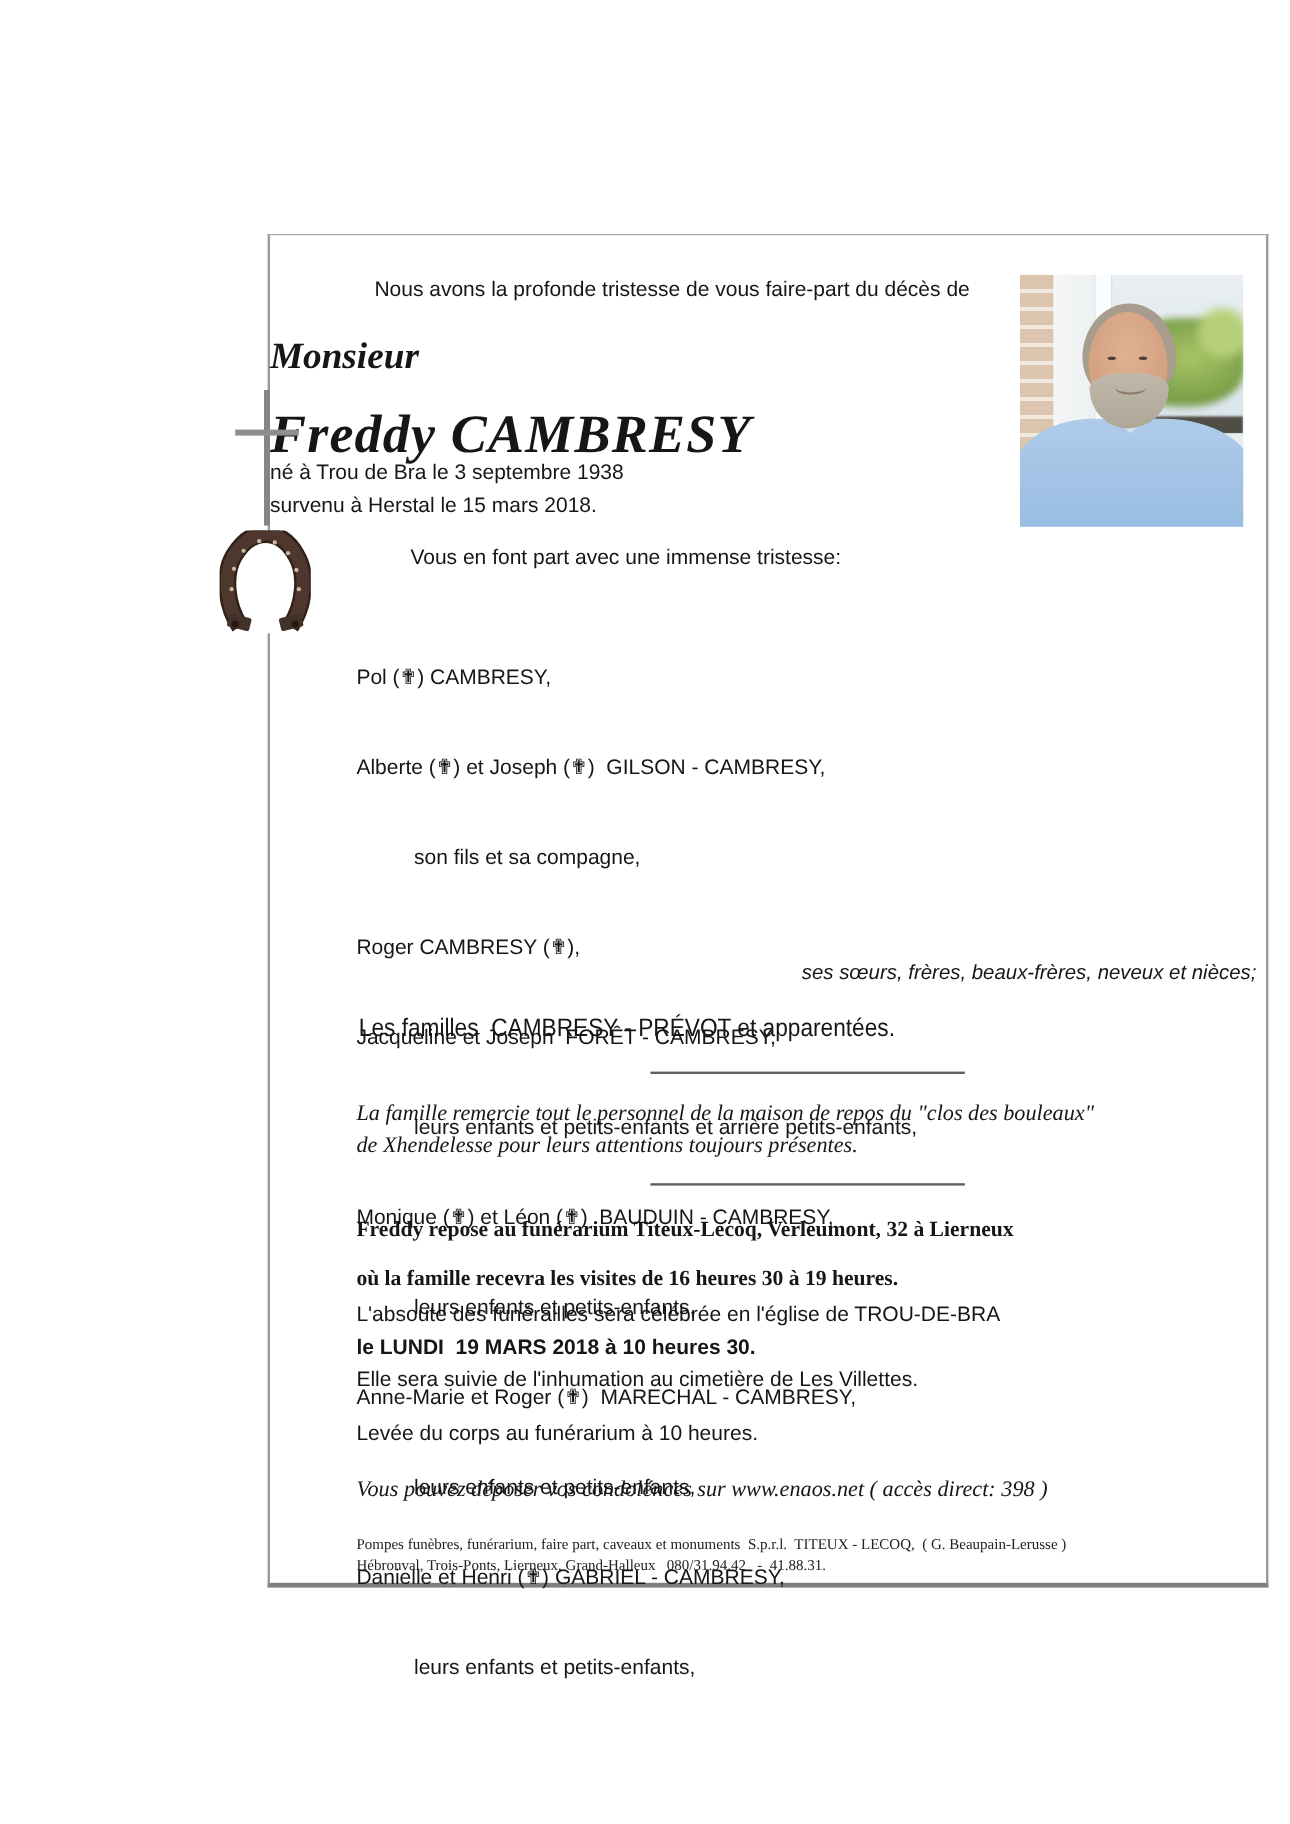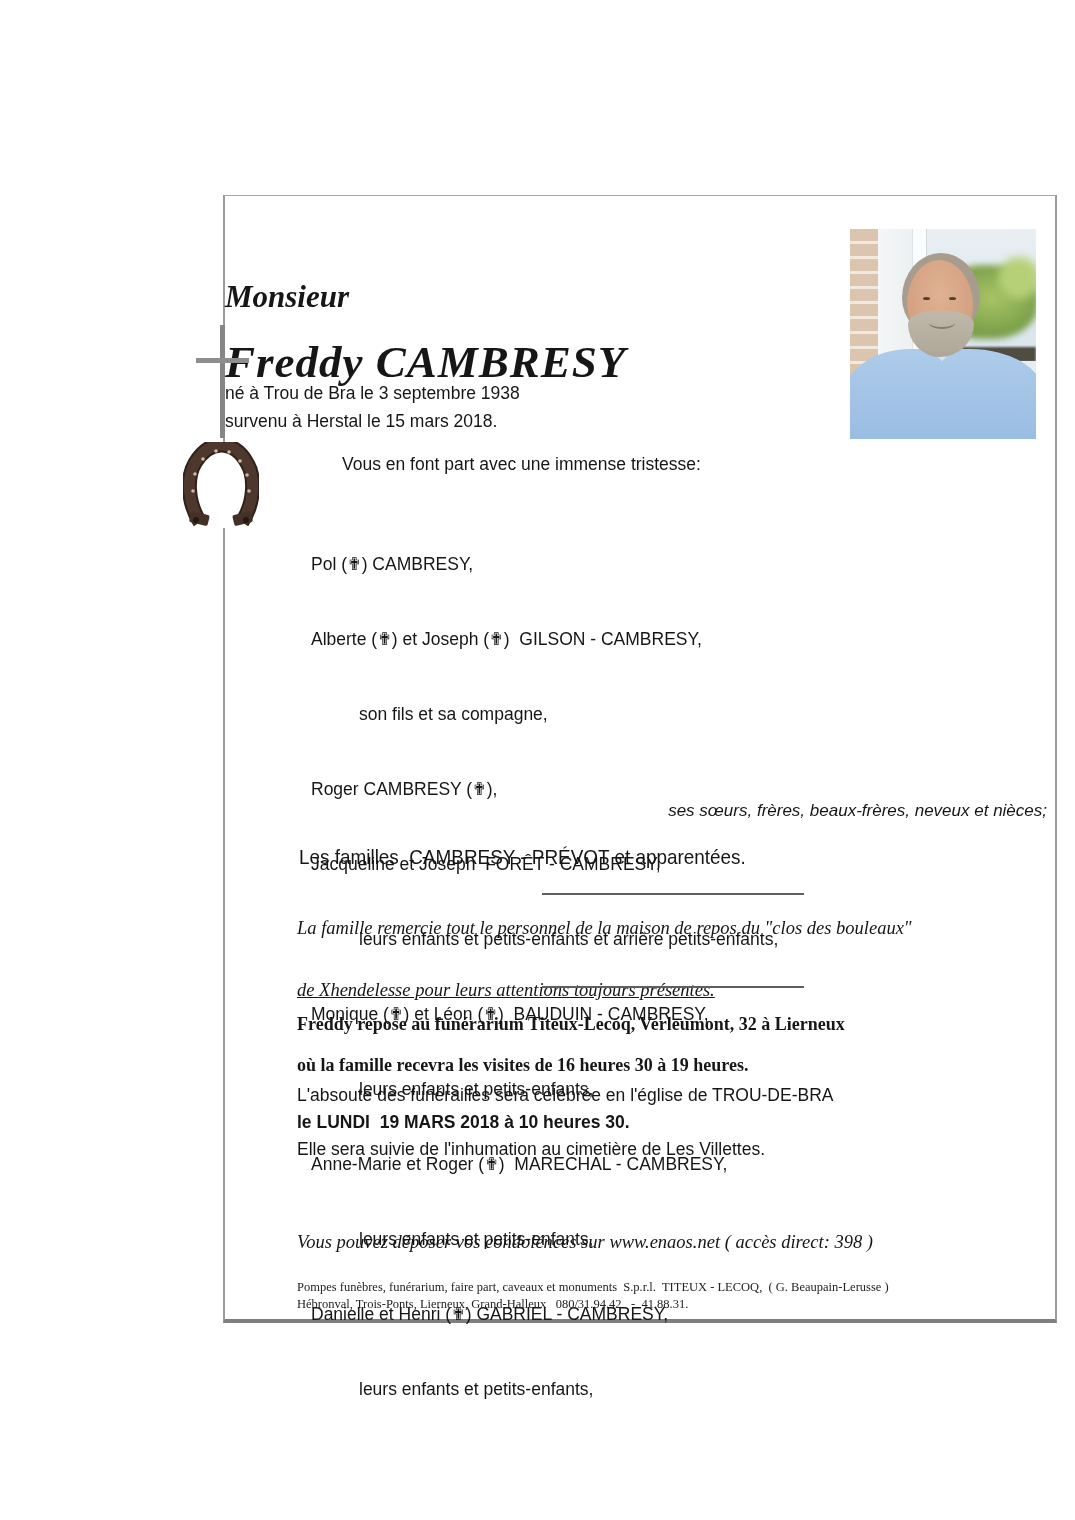--- a/index.html
+++ b/index.html
@@ -15,30 +15,30 @@
   .serif-bi{font-family:"Liberation Serif", serif;font-style:italic;font-weight:bold;}
   .serif-i{font-family:"Liberation Serif", serif;font-style:italic;}
   .serif-b{font-family:"Liberation Serif", serif;font-weight:bold;}
   .serif{font-family:"Liberation Serif", serif;}
   .honorific{left:0;top:83px;width:704px;font-size:31px;}
   .deceased-name{left:0;top:140px;width:704px;font-size:45px;letter-spacing:1px;}
   .intro{left:87px;top:35px;}
   .birth{left:0;top:187px;width:704px;}
   .death{left:0;top:215px;width:704px;}
   .announce{left:74px;top:258px;margin-left:43px;}
-  .family-list{left:86px;top:306px;font-size:17.5px;line-height:25px;}
+  .family-list{left:72px;top:306px;font-size:17.5px;line-height:25px;}
   .fl.indent{padding-left:48px;}
   .relatives{left:74px;top:604px;width:748px;font-size:17px;font-style:italic;}
   .families{left:74px;top:649px;font-size:21px;transform:scaleX(0.9);transform-origin:left top;}
   .sep{position:absolute;left:317px;width:262px;height:0;border-top:2px solid #5f5f5f;}
   .sep1{top:697px;}
   .sep2{top:790px;}
   .col{left:72px;width:750px;}
   .thanks1{top:722px;font-size:18.5px;}
-  .thanks2{top:784px;font-size:18.5px;text-decoration:underline;}
+  .thanks2{top:749px;font-size:18.5px;}
   .repose1{top:818px;font-size:18px;}
   .repose2{top:845px;font-size:18px;margin-top:14px;}
   .service1{top:889px;}
   .service2{top:916px;font-weight:bold;}
   .service3{top:943px;}
   .levee{top:988px;}
   .condolences{top:1036px;font-size:18.5px;}
   .footer1{top:1084px;font-size:12.5px;color:#222;}
   .footer2{top:1101px;font-size:12.5px;color:#222;}
 
@@ -72,20 +72,21 @@
   .ph-eye.l{left:73px;} .ph-eye.r{left:99px;}
   .ph-smile{left:79px;top:88px;width:26px;height:10px;border-bottom:2px solid #8c7b68;border-radius:50%;}
 </style>
 </head>
 <body>
 
 <div class="page">
 
   <div class="card">
 
+    <div class="abs sans intro">Nous avons la profonde tristesse de vous faire-part du décès de</div>
     <div class="abs serif-bi ctr honorific">Monsieur</div>
     <div class="abs serif-bi ctr deceased-name">Freddy CAMBRESY</div>
     <div class="abs sans ctr birth">né à Trou de Bra le 3 septembre 1938</div>
     <div class="abs sans ctr death">survenu à Herstal le 15 mars 2018.</div>
 
     <div class="abs sans announce">Vous en font part avec une immense tristesse:</div>
 
     <div class="abs family-list">
       <div class="fl">Pol (✟) CAMBRESY,</div>
       <div class="fl">Alberte (✟) et Joseph (✟)  GILSON - CAMBRESY,</div>
@@ -111,20 +112,21 @@
 
     <div class="sep sep2"></div>
 
     <div class="abs serif-b ctr col repose1">Freddy repose au funérarium Titeux-Lecoq, Verleumont, 32 à Lierneux</div>
     <div class="abs serif-b ctr col repose2">où la famille recevra les visites de 16 heures 30 à 19 heures.</div>
 
     <div class="abs sans ctr col service1">L'absoute des funérailles sera célébrée en l'église de TROU-DE-BRA</div>
     <div class="abs sans ctr col service2">le LUNDI  19 MARS 2018 à 10 heures 30.</div>
     <div class="abs sans ctr col service3">Elle sera suivie de l'inhumation au cimetière de Les Villettes.</div>
 
+    <div class="abs sans ctr col levee">Levée du corps au funérarium à 10 heures.</div>
 
     <div class="abs serif-i ctr col condolences">Vous pouvez déposer vos condolénces sur www.enaos.net ( accès direct: 398 )</div>
 
     <div class="abs serif ctr col footer1">Pompes funèbres, funérarium, faire part, caveaux et monuments  S.p.r.l.  TITEUX - LECOQ,  ( G. Beaupain-Lerusse )</div>
     <div class="abs serif ctr col footer2">Hébronval, Trois-Ponts, Lierneux, Grand-Halleux   080/31.94.42   -  41.88.31.</div>
 
     <div class="photo">
       <div class="ph-view"></div>
       <div class="ph-green1"></div>
       <div class="ph-green2"></div>

